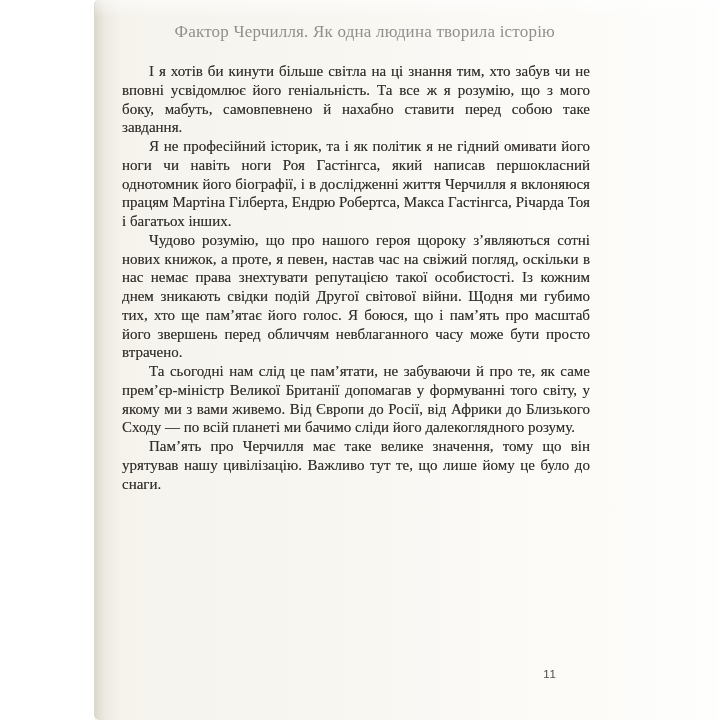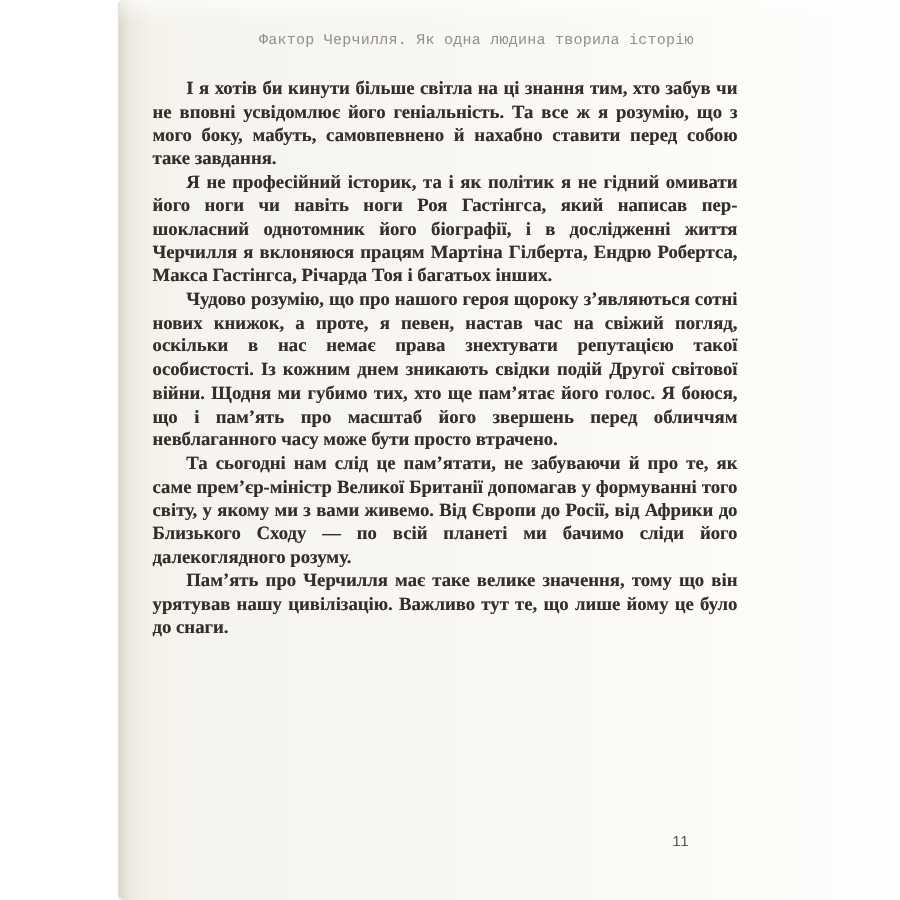--- a/index.html
+++ b/index.html
@@ -47,50 +47,49 @@
     content: "";
     position: absolute; left: 0; right: 0; top: 0; height: 18px;
     background: linear-gradient(180deg, rgba(255,255,255,0.55), rgba(255,255,255,0));
     border-radius: 5px 0 0 0;
     pointer-events: none;
   }
   .running-header {
     position: absolute;
     top: 24px;
     right: 165px;
-    font-family: Liberation Mono, monospace;
-    font-size: 12px;
+    font-family: Liberation Serif, serif;
+    font-size: 17px;
     line-height: 16px;
     letter-spacing: 0.2px;
     color: var(--header_text);
     white-space: nowrap;
   }
   .body-text {
     position: absolute;
     left: 122px;
     top: 62px;
     width: 468px;
     color: var(--text);
     font-size: 15px;
     line-height: 18.75px;
     text-align: justify;
     text-shadow: 0 0 0.5px rgba(51,47,43,0.55);
   }
   .body-text p {
     text-indent: 27px;
     hyphens: manual;
-    font-weight: bold;
     -webkit-hyphens: manual;
   }
   .page-number {
     position: absolute;
     left: 538px;
     top: 668px;
     width: 24px;
-    text-align: left;
+    text-align: center;
     font-family: "Liberation Sans", "DejaVu Sans", sans-serif;
     font-size: 11.5px;
     letter-spacing: 0.8px;
     color: var(--page_number);
   }
 </style>
 </head>
 <body>
 
 <div class="photo">

